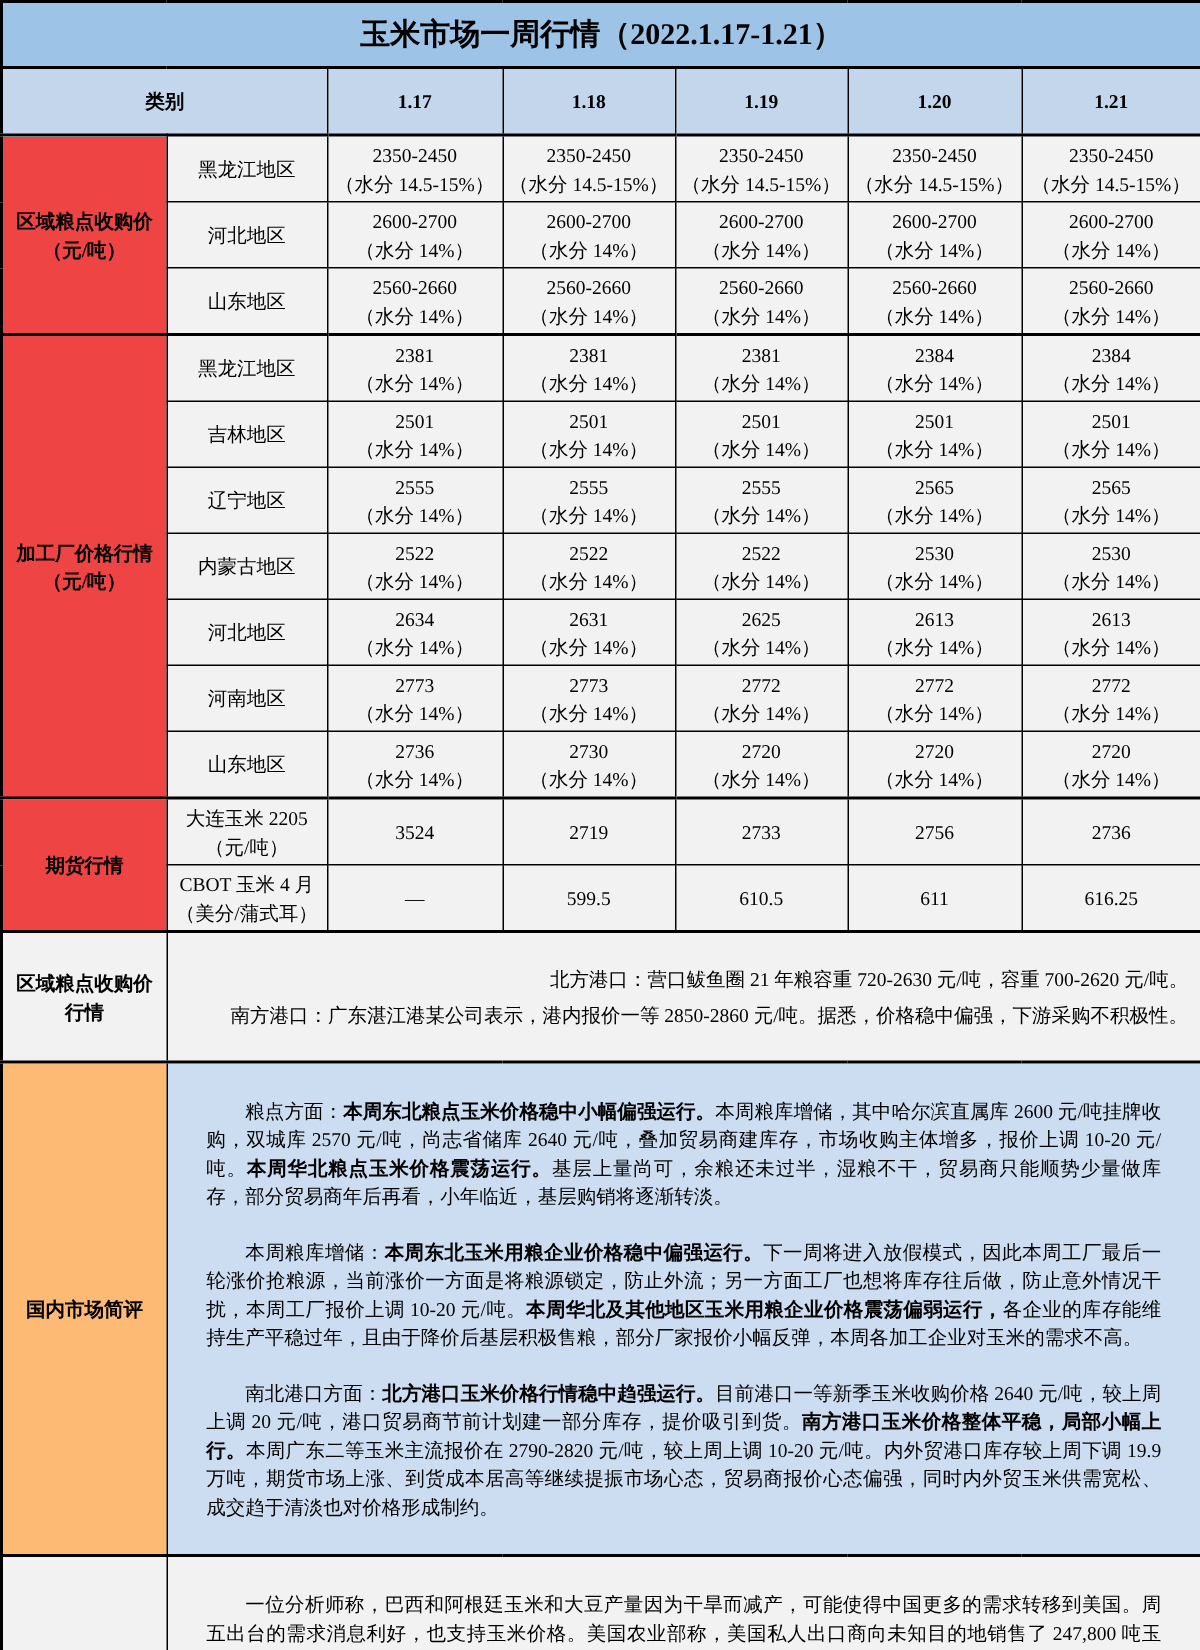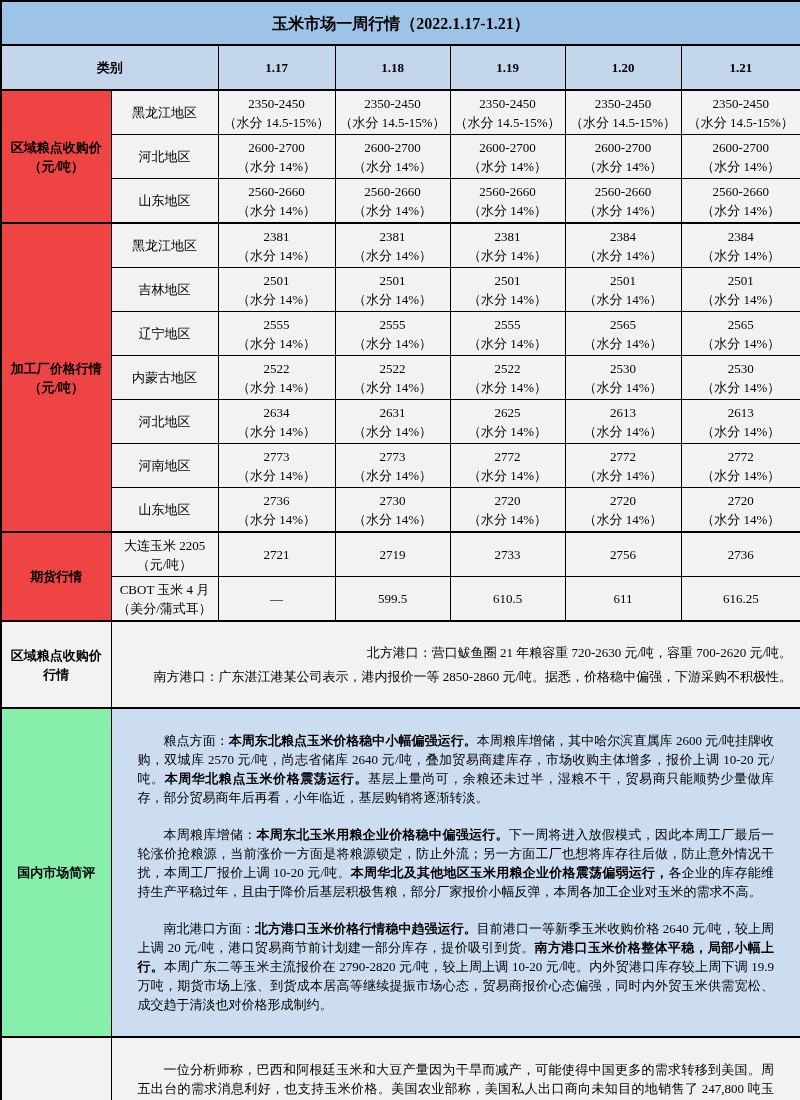--- a/index.html
+++ b/index.html
@@ -14,34 +14,34 @@
     border:1px solid #000;
     padding:1px 2px;
     text-align:center;
     vertical-align:middle;
     font-size:13px;
     line-height:19px;
     background:#F2F2F2;
     overflow:hidden;
   }
   tr.title-row td {
-    background:#9DC3E6; font-weight:bold; font-size:16px; height:40px;
+    background:#9DC3E6; font-weight:bold; font-size:20px; height:40px;
     border-bottom:2px solid #000;
   }
   tr.header-row td {
     background:#C4D6EC; font-weight:bold; height:41px;
     border-bottom:2px solid #000;
   }
   td.sec-label { font-weight:bold; background:#ef4444; }
   .sec-top { border-top:2px solid #000 !important; }
   tr.price-row td { height:41px; }
   td.port-label, td.news-label, td.note-label { font-weight:bold; }
   tr.port-row td { height:77px; }
   tr.review-row td { height:268px; background:#CCDDF2; }
-  tr.review-row td.review-label { background:#86efac; font-weight:bold; }
+  tr.review-row td.review-label { background:#fdba74; font-weight:bold; }
   tr.news-row td { height:118px; }
   td.text-cell { text-align:left; padding:4px 8px; }
   td.text-cell p { margin:18px; text-indent:2em; text-align:justify; }
   td.port-cell div { line-height:24px; text-align:right; }
   .b { font-weight:bold; }
   .spell { text-decoration:underline wavy #cc0000; text-underline-offset:2px; }
   .cellline { line-height:19px; }
 </style>
 </head>
 <body>
@@ -330,21 +330,21 @@
         </tr>
         <tr class="price-row">
           <td class="sec-label sec-top" rowspan="2">
             <div class="cellline">期货行情</div>
           </td>
           <td class="sec-top">
             <div class="cellline">大连玉米 2205</div>
             <div class="cellline">（元/吨）</div>
           </td>
           <td class="sec-top">
-            <div class="cellline">2721</div>
+            <div class="cellline">3524</div>
           </td>
           <td class="sec-top">
             <div class="cellline">2719</div>
           </td>
           <td class="sec-top">
             <div class="cellline">2733</div>
           </td>
           <td class="sec-top">
             <div class="cellline">2756</div>
           </td>

